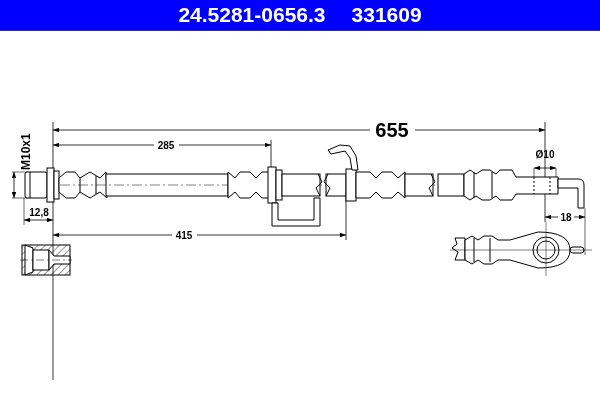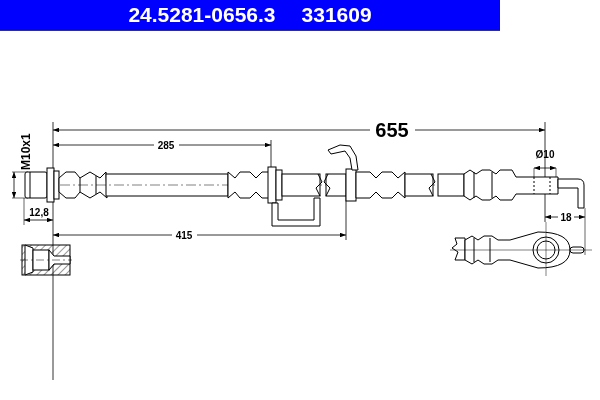--- a/index.html
+++ b/index.html
@@ -1,17 +1,17 @@
 <!DOCTYPE html>
 <html><head>
 <meta charset="utf-8">
 <style>
   html, body { margin:0; padding:0; background:#ffffff; }
   body { width:600px; height:400px; overflow:hidden; position:relative; font-family:"Liberation Sans", sans-serif; }
-  .header { position:absolute; left:0; top:0; width:500px; height:30px; background:#0000ff; border-bottom:1px solid #303080; display:flex; justify-content:center; align-items:center; }
+  .header { position:absolute; left:0; top:0; width:600px; height:30px; background:#0000ff; border-bottom:1px solid #303080; display:flex; justify-content:center; align-items:center; }
   .header .pn { color:#ffffff; font-weight:bold; font-size:21px; letter-spacing:0px; }
   .header .pn + .pn { margin-left:26px; }
   svg { position:absolute; left:0; top:0; }
   .dim { font-family:"Liberation Sans", sans-serif; font-weight:bold; fill:#000; }
 </style>
 </head>
 <body>
 
 <div class="header">
   <span class="pn">24.5281-0656.3</span>

